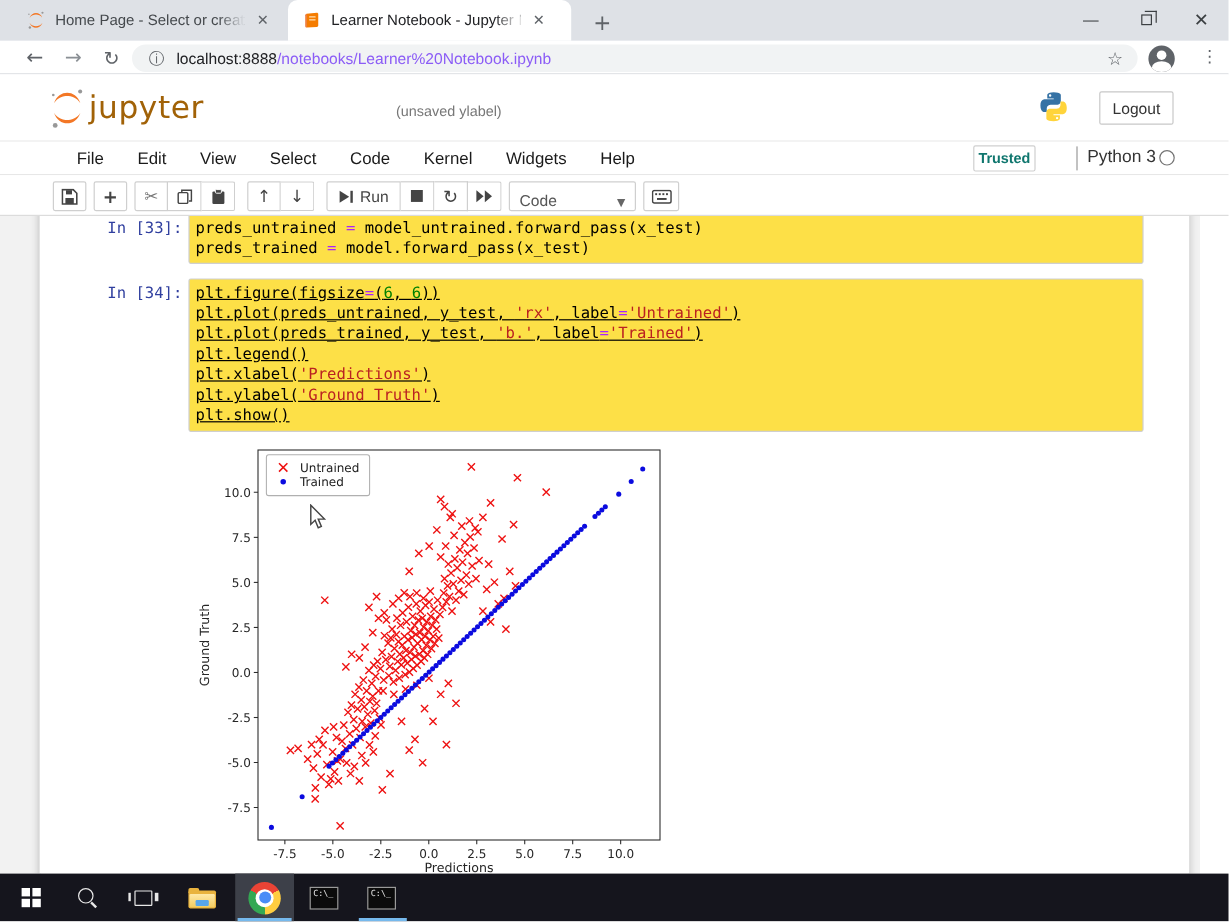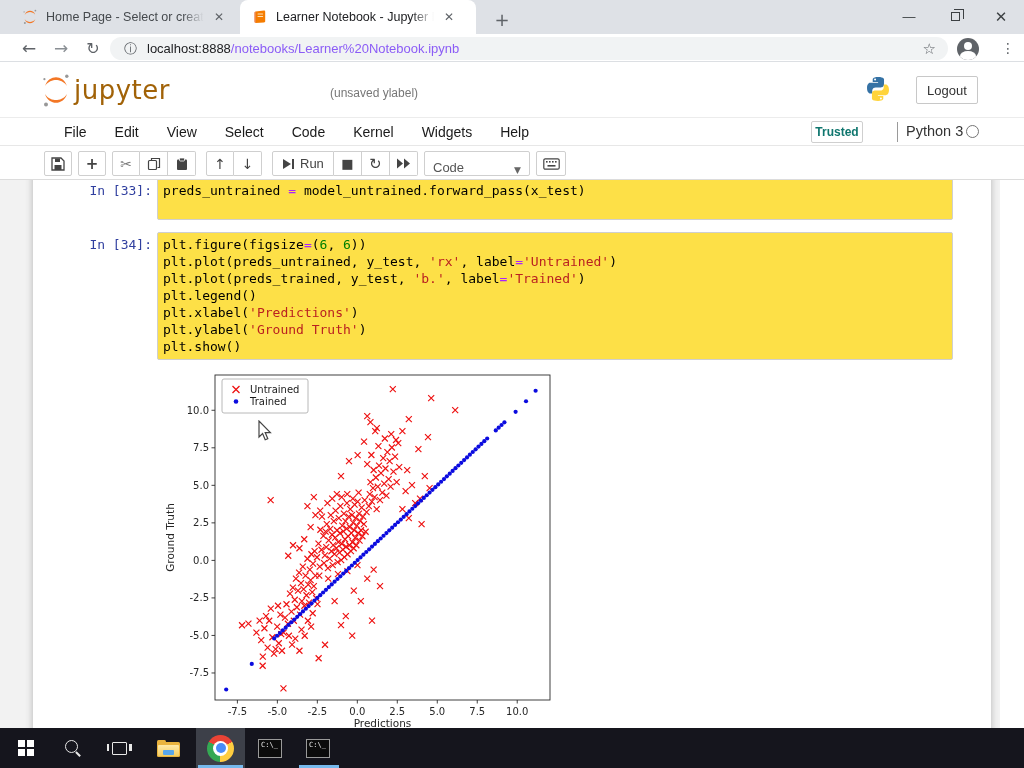--- a/index.html
+++ b/index.html
@@ -260,25 +260,26 @@
     </div>
   </div>
 
   <div class="content">
     <div class="nbcontainer"></div>
 
     <div class="prompt" style="left:44px; top:3px;">In [33]:</div>
     <div class="inputbox" style="top:-2px; height:42px;">
       <div class="cell-code">
           <div class="cm-line"><span>preds_untrained </span><span class="tok-op">=</span><span> model_untrained.forward_pass(x_test)</span></div>
+          <div class="cm-line"><span>preds_trained </span><span class="tok-op">=</span><span> model.forward_pass(x_test)</span></div>
         </div>
     </div>
 
     <div class="prompt" style="left:44px; top:57px;">In [34]:</div>
-    <div class="inputbox" style="top:52px; height:128px;">
+    <div class="inputbox" style="top:52px; height:128px;text-decoration:underline;">
       <div class="cell-code">
           <div class="cm-line"><span>plt.figure(figsize</span><span class="tok-op">=</span><span>(</span><span class="tok-num">6</span><span>, </span><span class="tok-num">6</span><span>))</span></div>
           <div class="cm-line"><span>plt.plot(preds_untrained, y_test, </span><span class="tok-str">'rx'</span><span>, label</span><span class="tok-op">=</span><span class="tok-str">'Untrained'</span><span>)</span></div>
           <div class="cm-line"><span>plt.plot(preds_trained, y_test, </span><span class="tok-str">'b.'</span><span>, label</span><span class="tok-op">=</span><span class="tok-str">'Trained'</span><span>)</span></div>
           <div class="cm-line"><span>plt.legend()</span></div>
           <div class="cm-line"><span>plt.xlabel(</span><span class="tok-str">'Predictions'</span><span>)</span></div>
           <div class="cm-line"><span>plt.ylabel(</span><span class="tok-str">'Ground Truth'</span><span>)</span></div>
           <div class="cm-line"><span>plt.show()</span></div>
         </div>
     </div>

